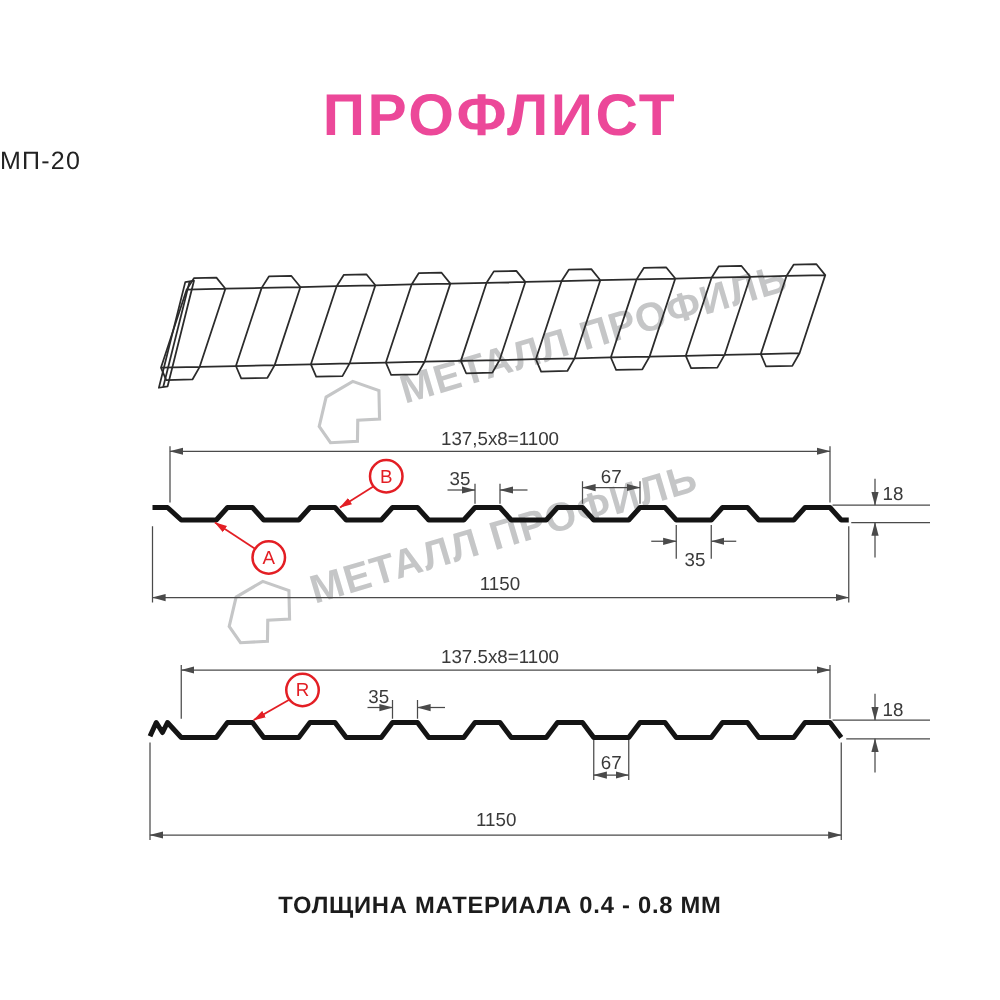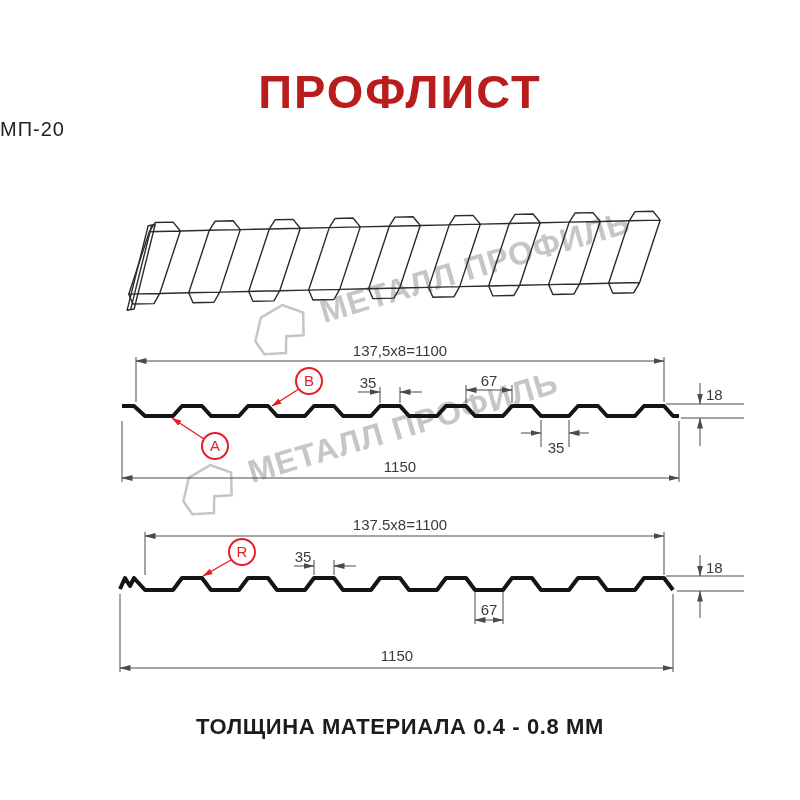--- a/index.html
+++ b/index.html
@@ -1,23 +1,23 @@
 <!DOCTYPE html>
 <html><head>
 <meta charset="utf-8">
 <style>
   html,body{margin:0;padding:0;background:#ffffff;}
   #stage{position:relative;width:800px;height:800px;background:#fff;overflow:hidden;
          font-family:"Liberation Sans",sans-serif;}
   .title{position:absolute;left:0;top:64px;width:800px;text-align:center;
-         font-size:47px;font-weight:800;letter-spacing:2px;color:#b91c1c;z-index:3;}
+         font-size:47px;font-weight:800;letter-spacing:2px;color:#ec4899;z-index:3;}
   .subtitle{position:absolute;left:0;top:118px;width:800px;text-align:left;
          font-size:20px;font-weight:500;letter-spacing:1px;color:#222;z-index:3;}
   .footer{position:absolute;left:0;top:714px;width:800px;text-align:center;
-         font-size:22px;font-weight:600;letter-spacing:.6px;color:#1c1c1c;z-index:3;}
+         font-size:19px;font-weight:600;letter-spacing:.6px;color:#1c1c1c;z-index:3;}
   .wm{position:absolute;display:flex;align-items:center;gap:12px;color:#c5c6c7;
       font-weight:bold;font-size:32px;letter-spacing:1px;white-space:nowrap;
       transform-origin:left center;z-index:1;user-select:none;}
   .wm .logo{transform:translateY(7px);}
   .wm1{left:248px;top:306px;transform:rotate(-16.5deg);}
   .wm2{left:176px;top:466px;transform:rotate(-16.5deg);}
   svg.draw{position:absolute;left:0;top:0;z-index:2;}
   svg.draw text{font-family:"Liberation Sans",sans-serif;font-size:15px;fill:#3a3a3a;}
   svg.draw text.red{fill:#E31E24;font-size:15px;}
 </style>

